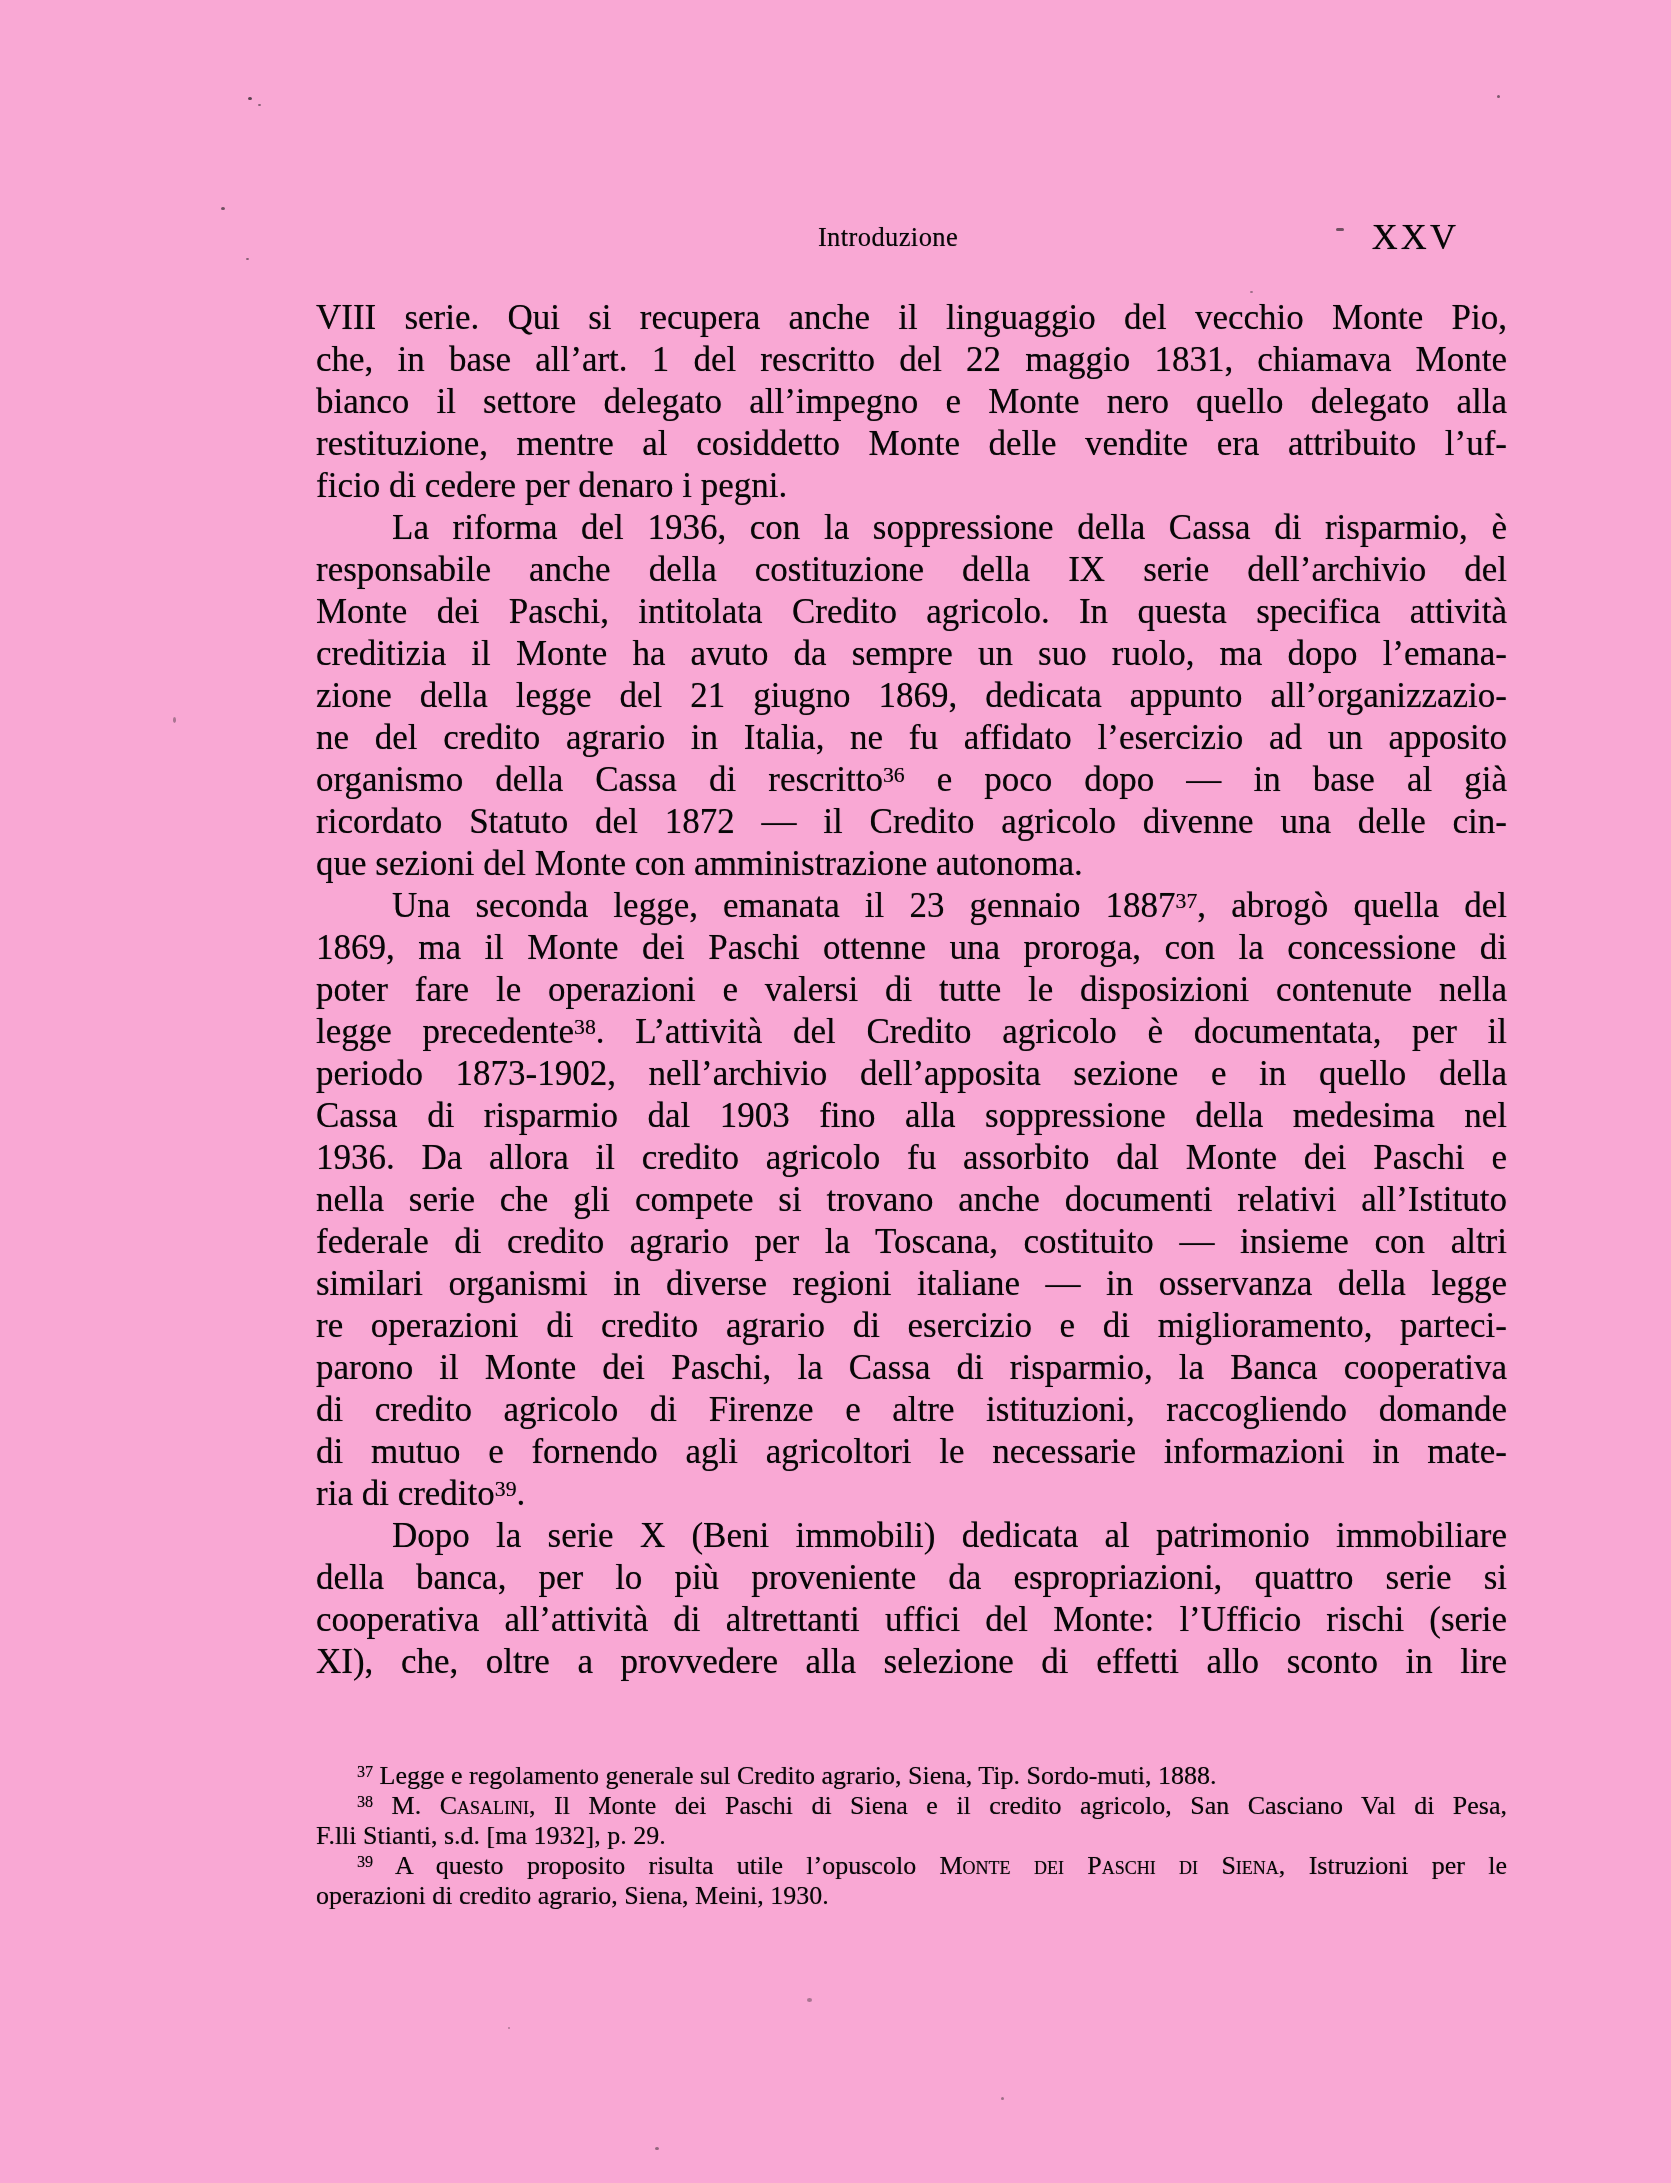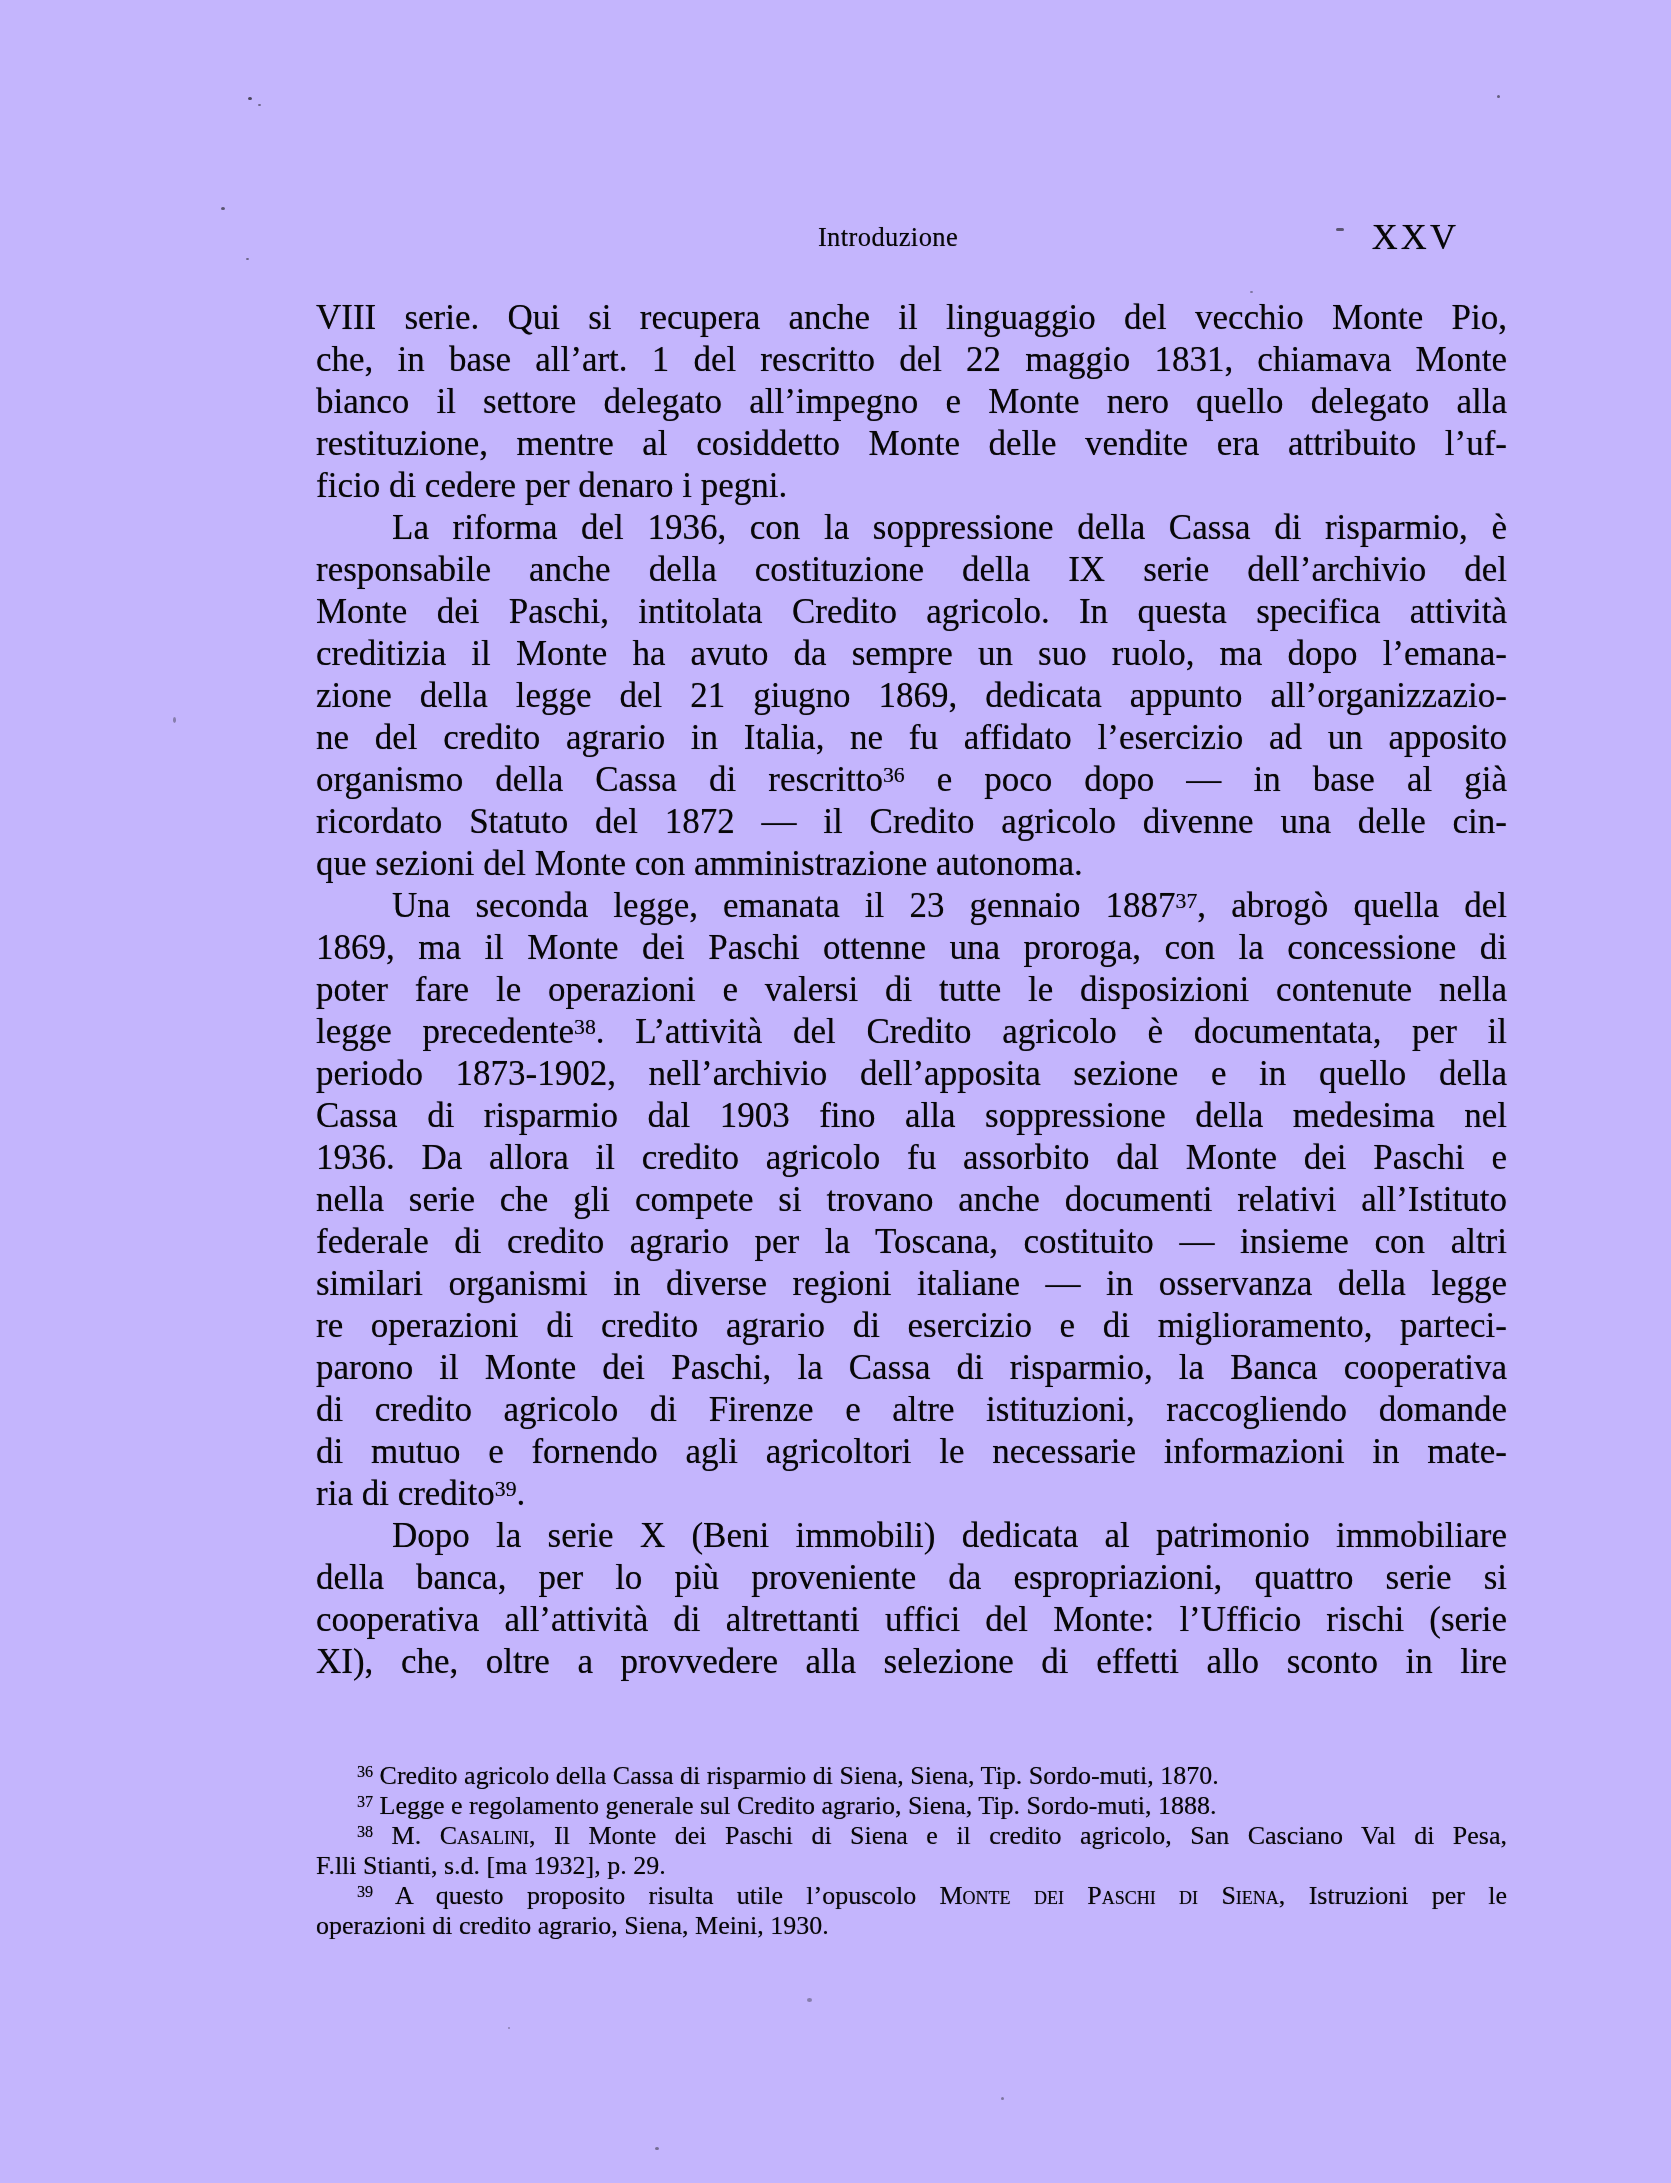--- a/index.html
+++ b/index.html
@@ -4,21 +4,21 @@
 <style>
   html, body {
     margin: 0;
     padding: 0;
     background: #ffffff;
   }
   .page {
     position: relative;
     width: 1672px;
     height: 2183px;
-    background: #c4b5fd;
+    background: #f9a8d4;
     color: #070707;
     font-family: "Liberation Serif", "DejaVu Serif", serif;
     overflow: hidden;
   }
   .header {
     position: absolute;
     left: 316px;
     top: 221px;
     width: 1191px;
     height: 44px;
@@ -138,21 +138,20 @@
       <div class="bline"><span>di credito agricolo di Firenze e altre istituzioni, raccogliendo domande</span></div>
       <div class="bline"><span>di mutuo e fornendo agli agricoltori le necessarie informazioni in mate-</span></div>
       <div class="bline nolast"><span>ria di credito</span><span class="sup">39</span><span>.</span></div>
       <div class="bline ind"><span>Dopo la serie X (</span><span class="i">Beni immobili</span><span>) dedicata al patrimonio immobiliare</span></div>
       <div class="bline"><span>della banca, per lo più proveniente da espropriazioni, quattro serie si</span></div>
       <div class="bline"><span>cooperativa all’attività di altrettanti uffici del Monte: l’</span><span class="i">Ufficio rischi</span><span> (serie</span></div>
       <div class="bline"><span>XI), che, oltre a provvedere alla selezione di effetti allo sconto in lire</span></div>
     </div>
 
   <div class="footnotes">
-      <div class="fline ind"><span class="sup">36</span><span> </span><span class="i">Credito agricolo della Cassa di risparmio di Siena</span><span>, Siena, Tip. Sordo-muti, 1870.</span></div>
       <div class="fline ind"><span class="sup">37</span><span> </span><span class="i">Legge e regolamento generale sul Credito agrario</span><span>, Siena, Tip. Sordo-muti, 1888.</span></div>
       <div class="fline ind jlast"><span class="sup">38</span><span> M. </span><span class="sc">Casalini</span><span>, </span><span class="i">Il Monte dei Paschi di Siena e il credito agricolo</span><span>, San Casciano Val di Pesa,</span></div>
       <div class="fline"><span>F.lli Stianti, s.d. [ma 1932], p. 29.</span></div>
       <div class="fline ind jlast"><span class="sup">39</span><span> A questo proposito risulta utile l’opuscolo </span><span class="sc">Monte dei Paschi di Siena</span><span>, </span><span class="i">Istruzioni per le</span></div>
       <div class="fline"><span class="i">operazioni di credito agrario</span><span>, Siena, Meini, 1930.</span></div>
     </div>
 
   <div class="speck" style="left:248px; top:97px; width:3.9px; height:3.1px; opacity:.7;"></div>
   <div class="speck" style="left:258px; top:104px; width:3.1px; height:2.3px; opacity:.5;"></div>
   <div class="speck" style="left:221px; top:207px; width:3.9px; height:3.1px; opacity:.6;"></div>

